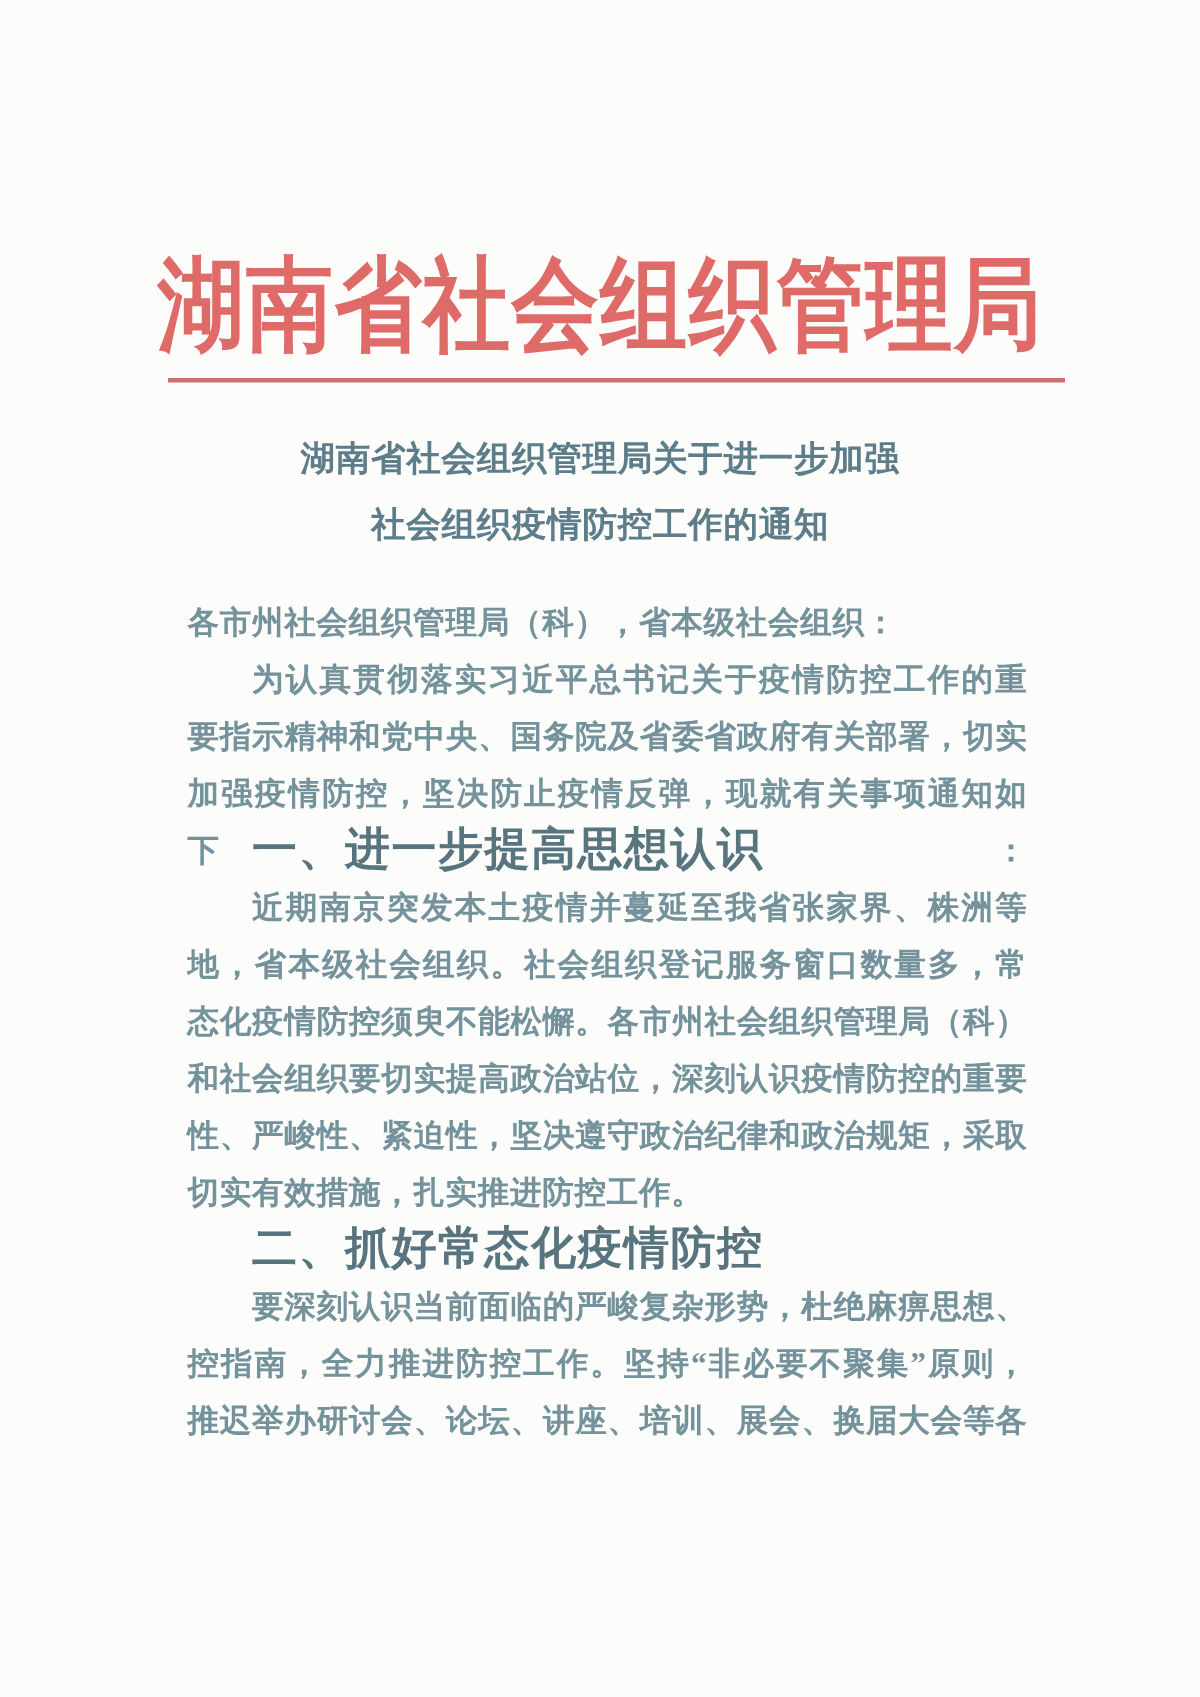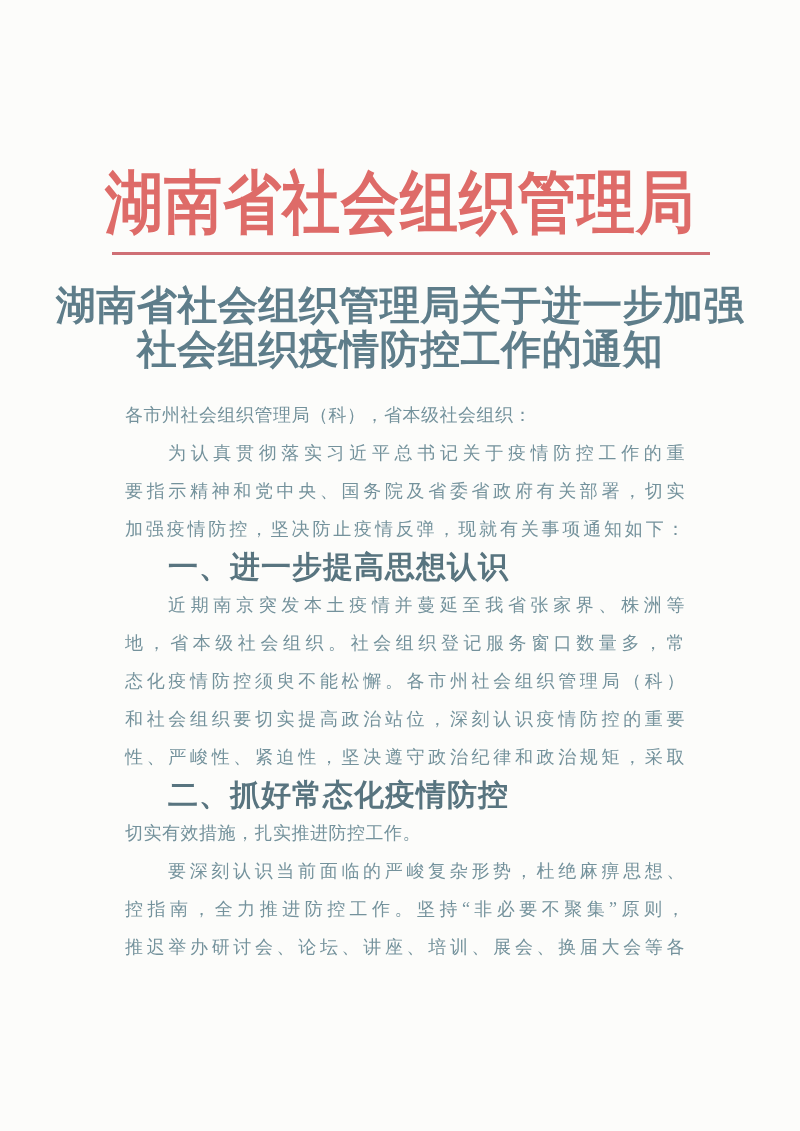--- a/index.html
+++ b/index.html
@@ -46,42 +46,43 @@
   
   .doc-title {
     position: absolute;
     top: 284px;
     left: 0;
     width: 800px;
     text-align: center;
     color: #5e7d8a;
   }
   .doc-title-line {
-    font-size: 40px;
+    font-size: 23px;
     font-weight: bold;
     line-height: 44px;
     letter-spacing: 0.5px;
     white-space: nowrap;
   }
   
   .body-text {
     position: absolute;
     top: 396px;
     left: 125px;
     width: 560px;
     color: #74929c;
   }
   .line {
     box-sizing: border-box;
     width: 560px;
-    font-size: 18px;
+    font-size: 21px;
     line-height: 38px;
     height: 38px;
     letter-spacing: 0.5px;
     white-space: nowrap;
+    font-weight: bold;
   }
   .line.justify {
     white-space: normal;
     text-align: justify;
     text-align-last: justify;
   }
   .line.indent2 {
     padding-left: 43px;
   }
   .line.heading {
@@ -112,20 +113,20 @@
       <div class="line">各市州社会组织管理局（科），省本级社会组织：</div>
       <div class="line indent2 justify">为认真贯彻落实习近平总书记关于疫情防控工作的重</div>
       <div class="line justify">要指示精神和党中央、国务院及省委省政府有关部署，切实</div>
       <div class="line justify">加强疫情防控，坚决防止疫情反弹，现就有关事项通知如下：</div>
       <div class="line indent2 heading">一、进一步提高思想认识</div>
       <div class="line indent2 justify">近期南京突发本土疫情并蔓延至我省张家界、株洲等</div>
       <div class="line justify">地，省本级社会组织。社会组织登记服务窗口数量多，常</div>
       <div class="line justify">态化疫情防控须臾不能松懈。各市州社会组织管理局（科）</div>
       <div class="line justify">和社会组织要切实提高政治站位，深刻认识疫情防控的重要</div>
       <div class="line justify">性、严峻性、紧迫性，坚决遵守政治纪律和政治规矩，采取</div>
+      <div class="line">切实有效措施，扎实推进防控工作。</div>
       <div class="line indent2 heading">二、抓好常态化疫情防控</div>
-      <div class="line">切实有效措施，扎实推进防控工作。</div>
       <div class="line indent2 justify">要深刻认识当前面临的严峻复杂形势，杜绝麻痹思想、</div>
       <div class="line justify">控指南，全力推进防控工作。坚持“非必要不聚集”原则，</div>
       <div class="line justify">推迟举办研讨会、论坛、讲座、培训、展会、换届大会等各</div>
     </div>
 
 </div>
 
 </body></html>

